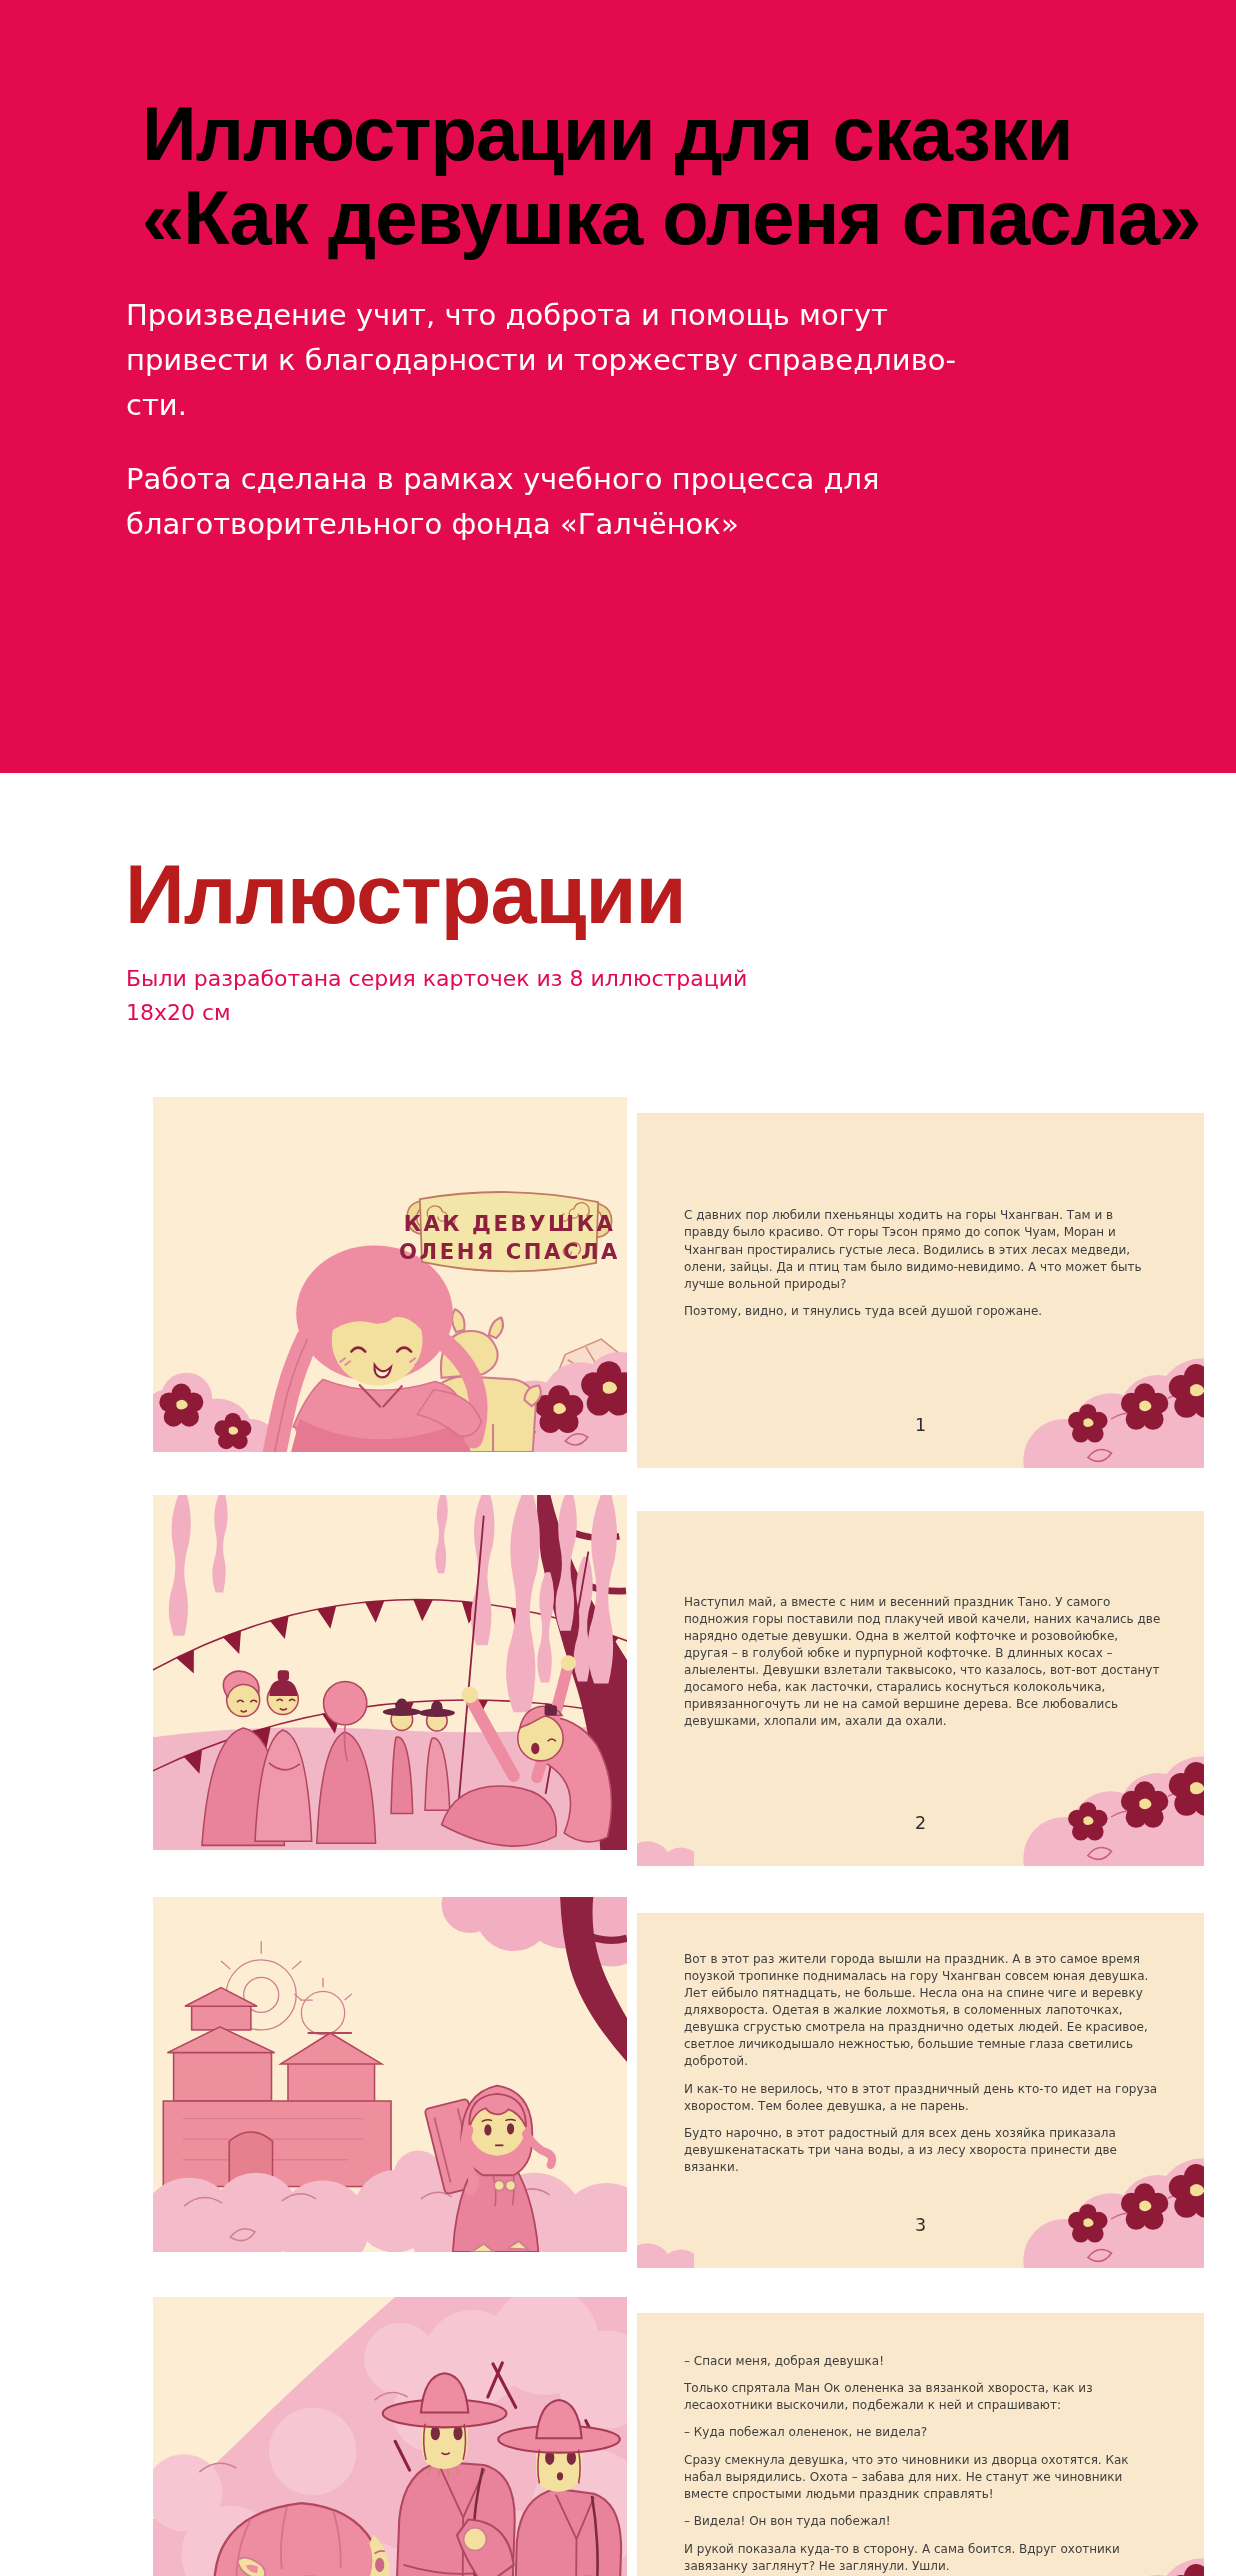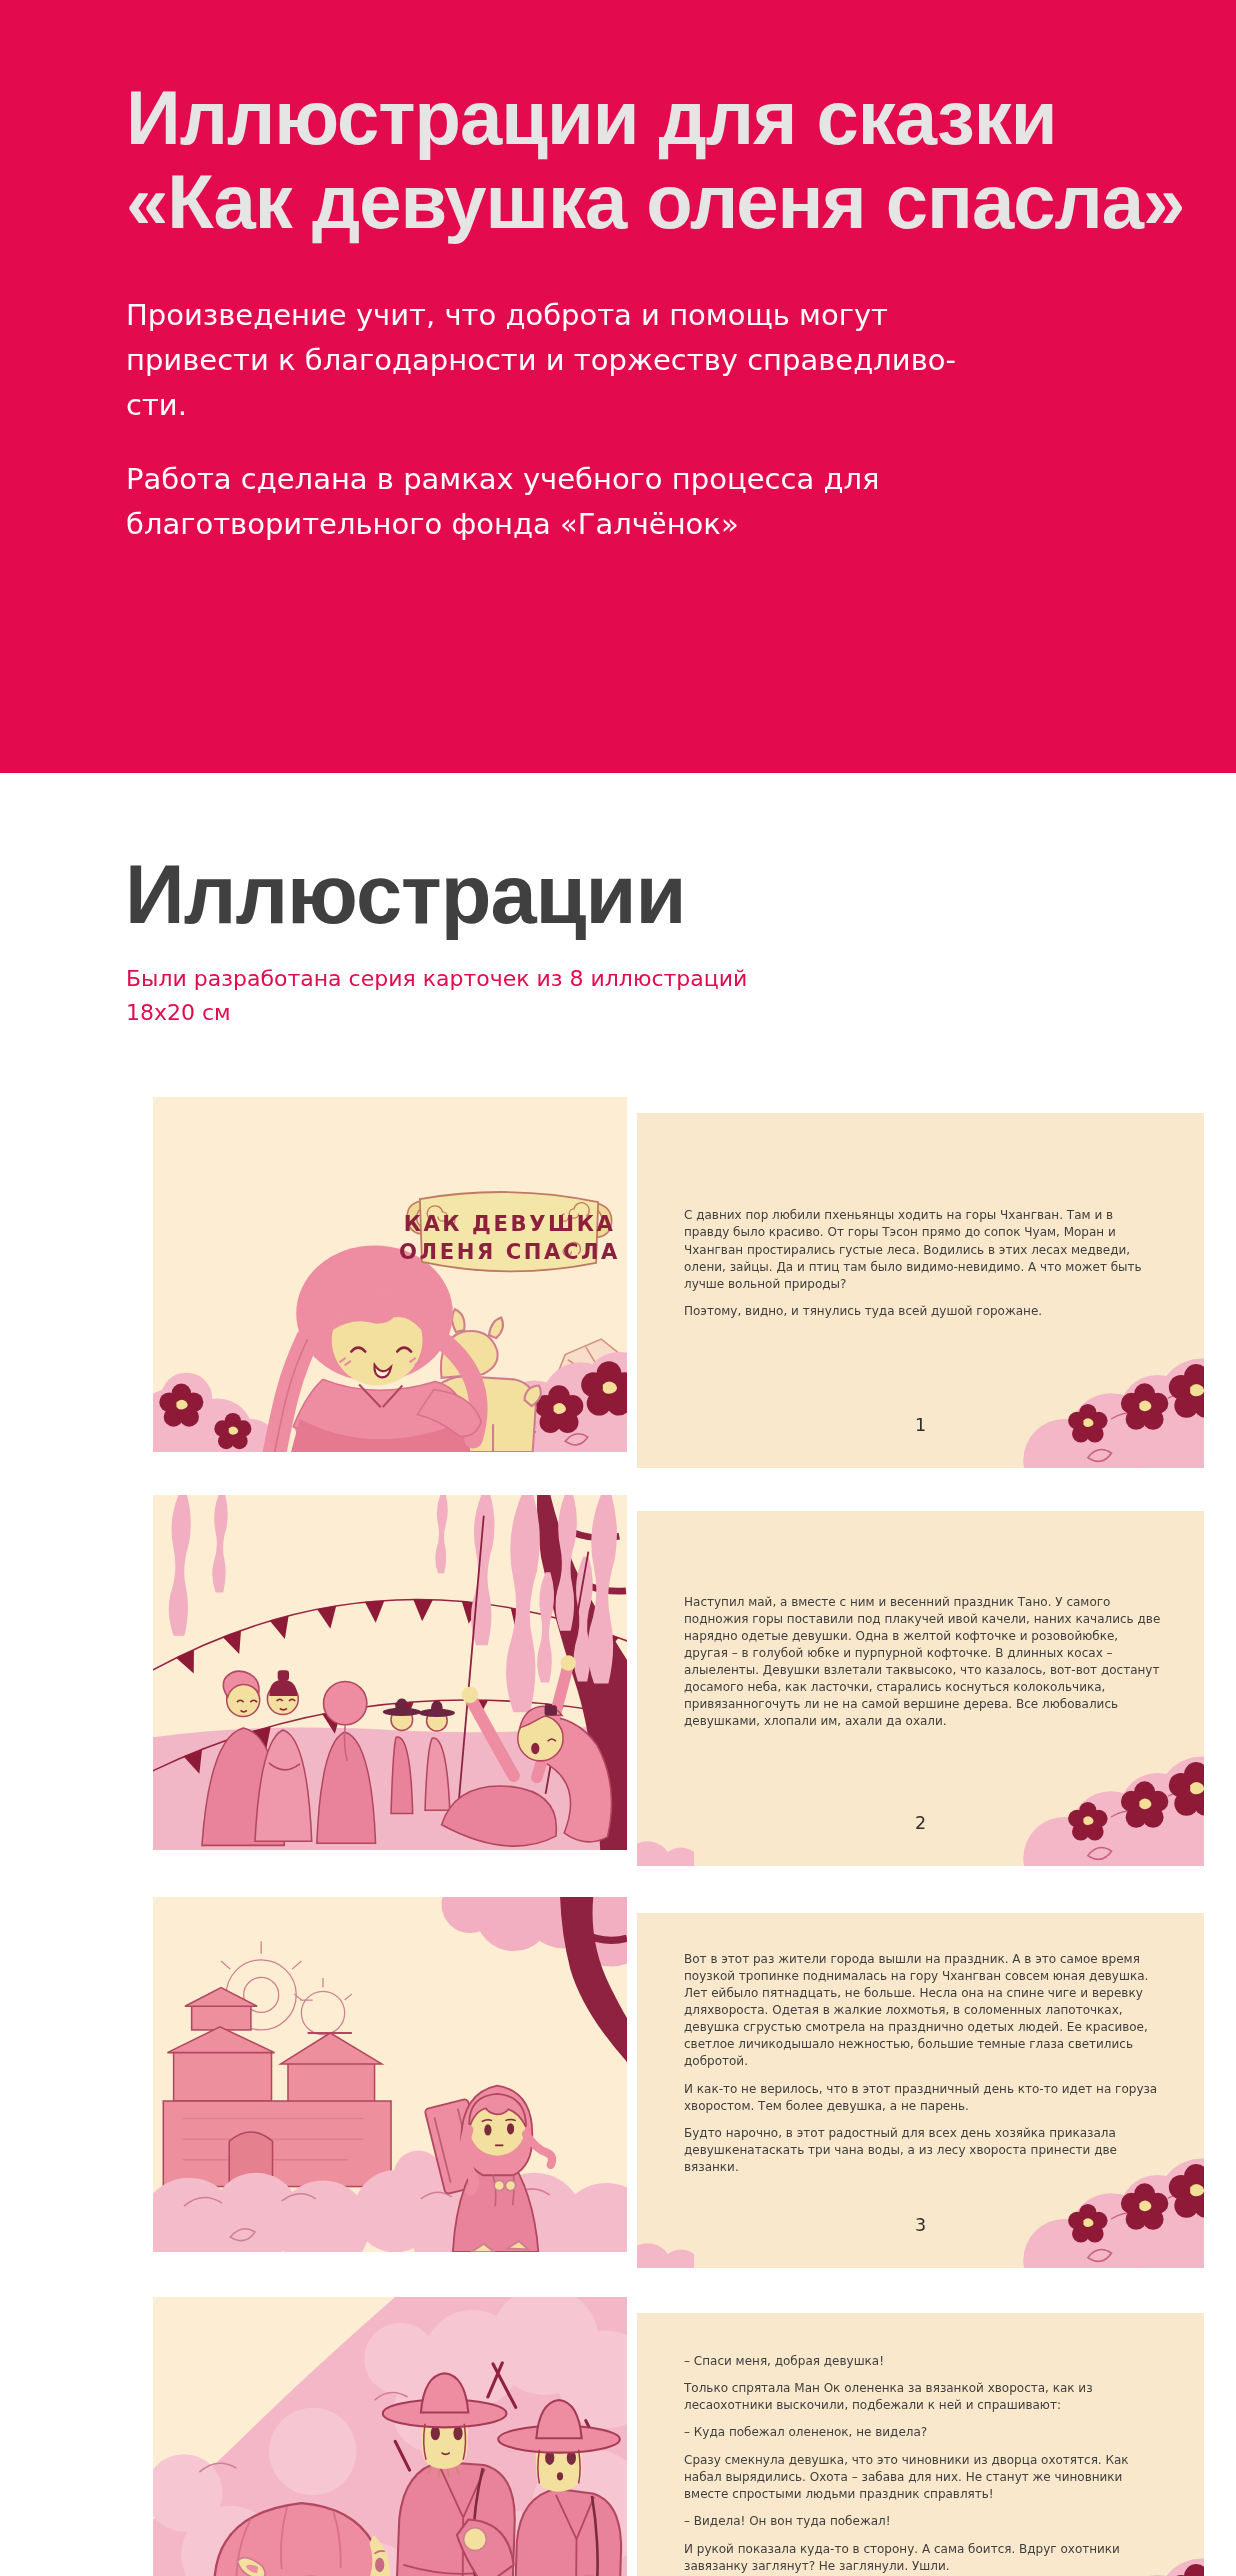--- a/index.html
+++ b/index.html
@@ -9,40 +9,40 @@
     background:#ffffff;
     font-family:"DejaVu Sans",sans-serif;
     overflow:hidden;
   }
   
   .hero{
     position:absolute;left:0;top:0;width:1236px;height:773px;
     background:#e30a4e;
   }
   .hero-title{
-    position:absolute;left:126px;top:76px;margin:0;
+    position:absolute;left:126px;top:76px;margin:16px;
     width:1082px;
     font-family:"Liberation Sans",sans-serif;
     font-weight:700;font-size:76px;line-height:1.1;
-    letter-spacing:-1px;color:#e5e5e5;white-space:pre-line;
+    letter-spacing:-1px;color:#000000;white-space:pre-line;
   }
   .hero-copy{
     position:absolute;left:126px;top:293px;width:917px;
     color:#ffffff;
   }
   .hero-copy p{
     margin:0 0 29px 0;
     font-size:29px;line-height:1.55;white-space:pre-line;
   }
   
   .gallery-heading{
     position:absolute;left:125px;top:851px;margin:0;
     font-family:"Liberation Sans",sans-serif;
     font-weight:700;font-size:83px;line-height:1.05;
-    color:#404040;letter-spacing:-1px;
+    color:#b91c1c;letter-spacing:-1px;
   }
   .gallery-subtitle{
     position:absolute;left:126px;top:962px;margin:0;
     font-size:22px;line-height:1.55;color:#e30a4e;white-space:pre-line;
   }
   
   .card-row{position:absolute;left:122px;width:992px;height:355px;}
   .row-1{top:1097px}.row-2{top:1495px}.row-3{top:1897px}.row-4{top:2297px}
   .illus{
     position:absolute;left:0;top:0;width:474px;height:355px;

